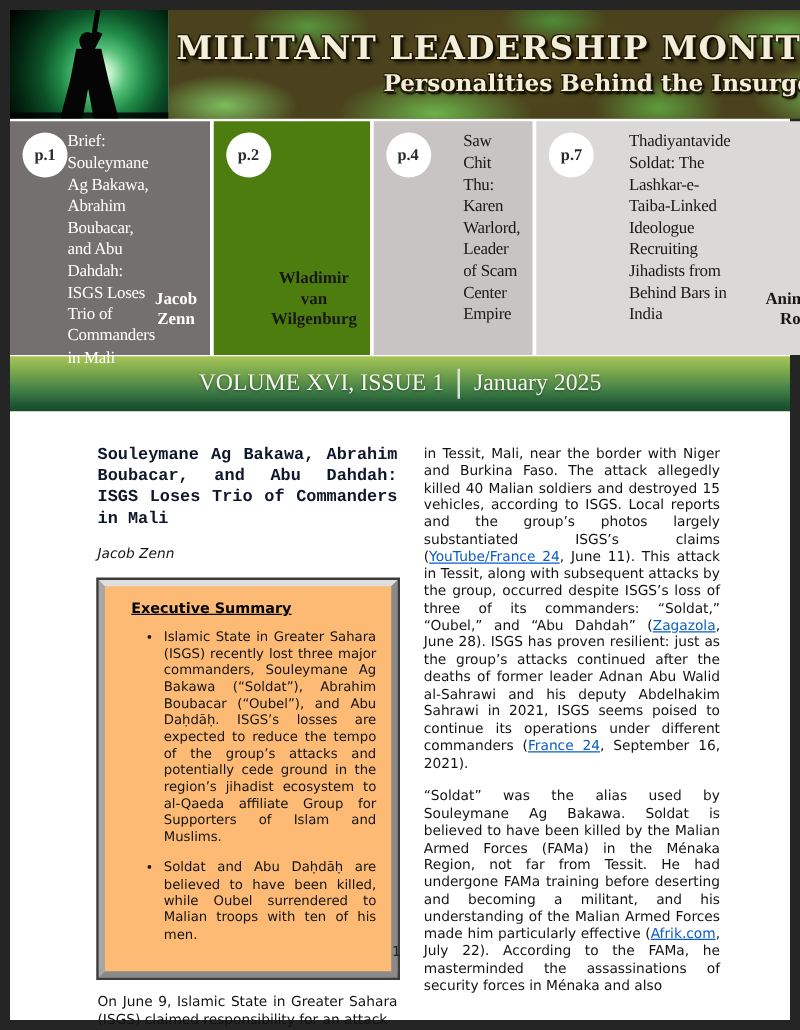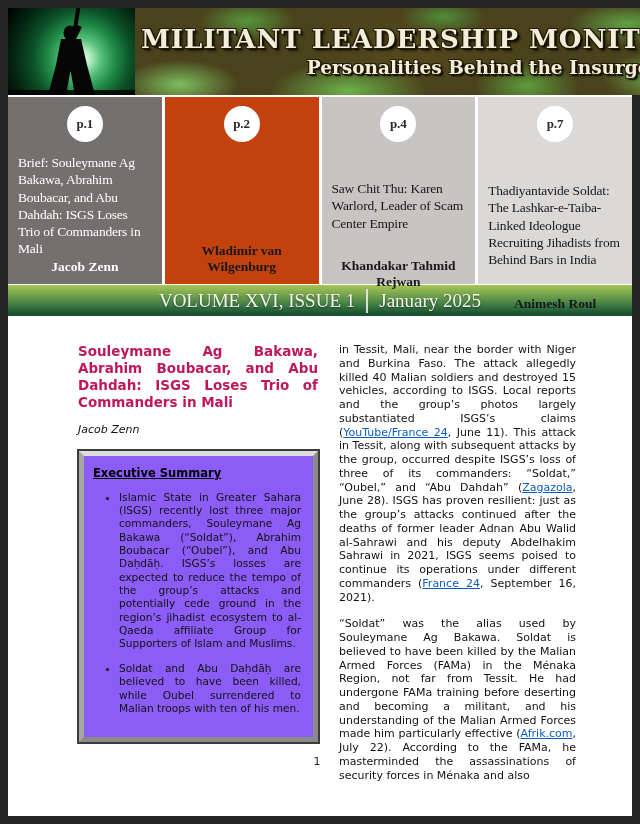--- a/index.html
+++ b/index.html
@@ -50,23 +50,23 @@
   .masthead-subtitle {
     font-family:"DejaVu Serif", serif; font-weight:bold;
     font-size:18.5px; white-space:nowrap;
     color:#f3eed9; text-align:right; padding-right:2px; margin-top:3px;
     text-shadow:-1px -1px 0 #241b06, 1px -1px 0 #241b06, -1px 1px 0 #241b06,
                  2px 2px 1px #120d02, 2px 2px 3px rgba(0,0,0,.55);
   }
 
   
   .toc { display:flex; gap:3px; height:187px; margin-top:2px; background:#fff; }
-  .toc-col { flex:1; padding:7px 10px 9px; display:flex; flex-direction:column; }
+  .toc-col { flex:1; padding:7px 10px 21px; display:flex; flex-direction:row; }
   .toc-col-1 { background:#74706f; color:#ffffff; }
-  .toc-col-2 { background:#c2410c; color:#181818; }
+  .toc-col-2 { background:#4d7c0f; color:#181818; }
   .toc-col-3 { background:#c7c4c3; color:#181818;gap:26px; }
   .toc-col-4 { background:#dbd9d8; color:#181818;gap:28px; }
   .toc-badge {
     width:36px; height:36px; border-radius:50%; background:#ffffff;
     color:#2b2b2b; margin:2px auto 12px;
     display:flex; align-items:center; justify-content:center;
     font-family:"Liberation Serif", serif; font-weight:bold; font-size:13px;
     flex:none;
   }
   .toc-title {
@@ -74,49 +74,49 @@
     letter-spacing:-0.2px;
   }
   .toc-author {
     margin-top:auto; text-align:center;
     font-family:"Liberation Serif", serif; font-weight:bold;
     font-size:13.5px; line-height:1.2;
   }
 
   
   .issue-banner {
-    height:31px; margin-top:1px;
+    height:44px; margin-top:1px;
     background:linear-gradient(#a9c557 0%, #7fab4e 25%, #3d7b45 65%, #1c5532 90%, #174c2d 100%);
     display:flex; align-items:center; justify-content:center; gap:11px;
     color:#f5f5ef; font-family:"Liberation Serif", serif; font-size:19px;
     text-shadow:0 1px 2px rgba(0,0,0,.45);
   }
   .issue-divider { width:2px; height:24px; background:#e9e9e2; opacity:.9; }
 
   
   .content {
     display:flex; gap:21px;
     padding:27px 56px 0 70px;
     color:#121212; font-size:11px; line-height:1.25;
   }
   .col-left  { width:240px; flex:none; }
   .col-right { flex:1; }
 
   .article-title {
     font-weight:bold; font-size:13.5px; line-height:1.27;
-    text-align:justify; color:#be185d;
+    text-align:justify; color:#0f172a;font-family:Liberation Mono, monospace;
   }
   .article-author { font-style:italic; margin:11px 0 15px; font-size:11px; }
 
   .exec-box {
-    background:#8b5cf6;
+    background:#fdba74;
     border:5px solid;
     border-color:#dedede #8a8a8a #8a8a8a #a9a7a6;
     outline:2px solid #3c3c3c;
-    padding:9px 10px 10px 8px;
+    padding:9px 10px 10px 20px;
     margin-left:1px;
   }
   .exec-heading {
     font-weight:bold; text-decoration:underline;
     font-size:11.5px; margin:1px 0 10px 1px; color:#000;
   }
   .exec-box ul { margin:0; padding:0 2px 0 27px; list-style:disc outside; }
   .exec-box li { text-align:justify; margin-bottom:11px; font-size:10.6px; line-height:1.26; }
   .exec-box li:last-child { margin-bottom:12px; }
 
@@ -157,21 +157,20 @@
       <div class="toc-title">Brief: Souleymane Ag Bakawa, Abrahim Boubacar, and Abu Dahdah: ISGS Loses Trio of Commanders in Mali</div>
       <div class="toc-author">Jacob Zenn</div>
     </div>
     <div class="toc-col toc-col-2">
       <div class="toc-badge">p.2</div>
       <div class="toc-author">Wladimir van Wilgenburg</div>
     </div>
     <div class="toc-col toc-col-3">
       <div class="toc-badge">p.4</div>
       <div class="toc-title">Saw Chit Thu: Karen Warlord, Leader of Scam Center Empire</div>
-      <div class="toc-author">Khandakar Tahmid Rejwan</div>
     </div>
     <div class="toc-col toc-col-4">
       <div class="toc-badge">p.7</div>
       <div class="toc-title">Thadiyantavide Soldat: The Lashkar-e-Taiba-Linked Ideologue Recruiting Jihadists from Behind Bars in India</div>
       <div class="toc-author">Animesh Roul</div>
     </div>
   </div>
 
   <div class="issue-banner">
     <span>VOLUME XVI, ISSUE 1</span>
@@ -183,20 +182,21 @@
     <div class="col-left">
       <div class="article-title">Souleymane Ag Bakawa, Abrahim Boubacar, and Abu Dahdah: ISGS Loses Trio of Commanders in Mali</div>
       <div class="article-author">Jacob Zenn</div>
       <div class="exec-box">
         <div class="exec-heading">Executive Summary</div>
         <ul>
           <li>Islamic State in Greater Sahara (ISGS) recently lost three major commanders, Souleymane Ag Bakawa (“Soldat”), Abrahim Boubacar (“Oubel”), and Abu Daḥdāḥ. ISGS’s losses are expected to reduce the tempo of the group’s attacks and potentially cede ground in the region’s jihadist ecosystem to al-Qaeda affiliate Group for Supporters of Islam and Muslims.</li>
           <li>Soldat and Abu Daḥdāḥ are believed to have been killed, while Oubel surrendered to Malian troops with ten of his men.</li>
         </ul>
       </div>
+      <div class="left-para">On June 9, Islamic State in Greater Sahara (ISGS) claimed responsibility for an attack</div>
     </div>
     <div class="col-right">
       <div class="body-para">in Tessit, Mali, near the border with Niger and Burkina Faso. The attack allegedly killed 40 Malian soldiers and destroyed 15 vehicles, according to ISGS. Local reports and the group’s photos largely substantiated ISGS’s claims (<a class="cite-link">YouTube/France 24</a>, June 11). This attack in Tessit, along with subsequent attacks by the group, occurred despite ISGS’s loss of three of its commanders: “Soldat,” “Oubel,” and “Abu Dahdah” (<a class="cite-link">Zagazola</a>, June 28). ISGS has proven resilient: just as the group’s attacks continued after the deaths of former leader Adnan Abu Walid al-Sahrawi and his deputy Abdelhakim Sahrawi in 2021, ISGS seems poised to continue its operations under different commanders (<a class="cite-link">France 24</a>, September 16, 2021).</div>
       <div class="body-para">“Soldat” was the alias used by Souleymane Ag Bakawa. Soldat is believed to have been killed by the Malian Armed Forces (FAMa) in the Ménaka Region, not far from Tessit. He had undergone FAMa training before deserting and becoming a militant, and his understanding of the Malian Armed Forces made him particularly effective (<a class="cite-link">Afrik.com</a>, July 22). According to the FAMa, he masterminded the assassinations of security forces in Ménaka and also</div>
     </div>
   </div>
 
   <div class="page-number">1</div>
 </div>
 

